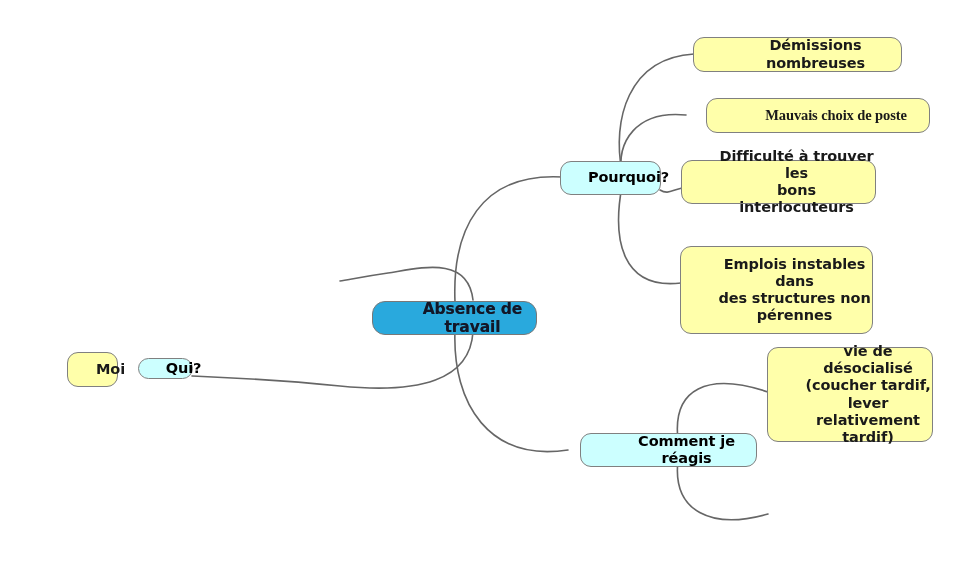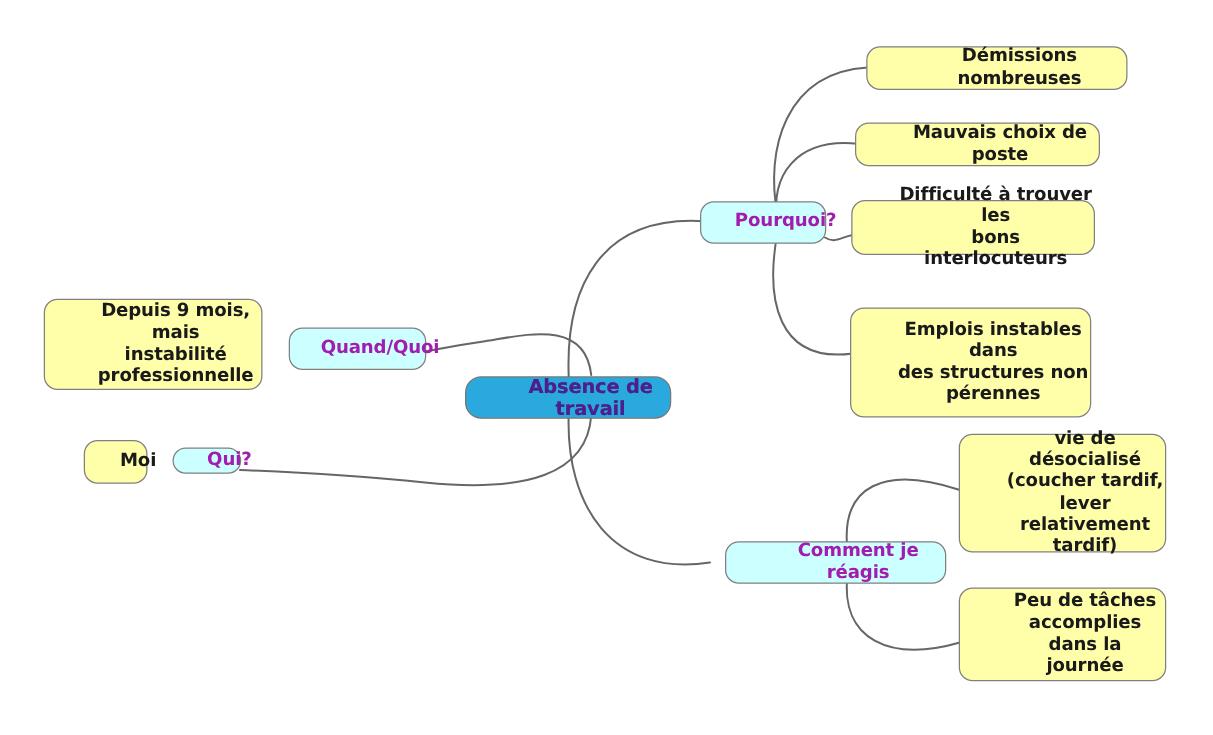--- a/index.html
+++ b/index.html
@@ -38,29 +38,29 @@
     border: 1.6px solid #808080;
     border-radius: 11px;
     font-weight: bold;
     line-height: 1.18;
     white-space: pre-line;
     letter-spacing: -0.1px;
     padding-left: 36px;
   }
   .node.root {
     background: #29a9dd;
-    color: #4c1d95;
+    color: #0f172a;
     font-size: 15.5px;
     border-radius: 13px;
     border-color: #787878;
     text-shadow: 0 0 0 #4d4d4d;
   }
   .node.branch {
     background: #ccffff;
-    color: #a21caf;
+    color: #000000;
     font-size: 14.5px;
   }
   .node.leaf {
     background: #ffffaa;
     color: #1a1a1a;
     font-size: 14.5px;
   }
 </style>
 </head>
 <body>
@@ -85,43 +85,35 @@
 
       <path d="M 678 440 C 672 388 708 372 768 392"></path>
       <path d="M 678 460 C 672 512 712 530 768 514"></path>
     </g>
   </svg>
 
   <div class="node root" style="left:372px; top:301px; width:165px; height:34px;">
     <span>Absence de travail</span>
   </div>
 
-  <div class="node branch" style="left:231px; top:262px; width:110px; height:34px;">
-    <span>Quand/Quoi</span>
-  </div>
-  <div class="node leaf" style="left:35px; top:239px; width:175px; height:73px;">
-    <span>Depuis 9 mois, mais
-instabilité
-professionnelle</span>
-  </div>
 
   <div class="node branch" style="left:138px; top:358px; width:55px; height:21px;">
     <span>Qui?</span>
   </div>
   <div class="node leaf" style="left:67px; top:352px; width:51px; height:35px;">
     <span>Moi</span>
   </div>
 
   <div class="node branch" style="left:560px; top:161px; width:101px; height:34px;">
     <span>Pourquoi?</span>
   </div>
   <div class="node leaf" style="left:693px; top:37px; width:209px; height:35px;">
     <span>Démissions nombreuses</span>
   </div>
-  <div class="node leaf" style="left:684px; top:98px; width:196px; height:35px;">
+  <div class="node leaf" style="left:706px; top:98px; width:224px; height:35px;font-family:Liberation Serif, serif;">
     <span>Mauvais choix de poste</span>
   </div>
   <div class="node leaf" style="left:681px; top:160px; width:195px; height:44px;">
     <span>Difficulté à trouver les
 bons interlocuteurs</span>
   </div>
   <div class="node leaf" style="left:680px; top:246px; width:193px; height:88px;">
     <span>Emplois instables dans
 des structures non
 pérennes</span>
@@ -129,19 +121,14 @@
 
   <div class="node branch" style="left:568px; top:433px; width:177px; height:34px;margin-left:12px;">
     <span>Comment je réagis</span>
   </div>
   <div class="node leaf" style="left:767px; top:347px; width:166px; height:95px;">
     <span>vie de désocialisé
 (coucher tardif,
 lever relativement
 tardif)</span>
   </div>
-  <div class="node leaf" style="left:767px; top:470px; width:166px; height:75px;">
-    <span>Peu de tâches
-accomplies dans la
-journée</span>
-  </div>
 
 </div>
 
 </body></html>

